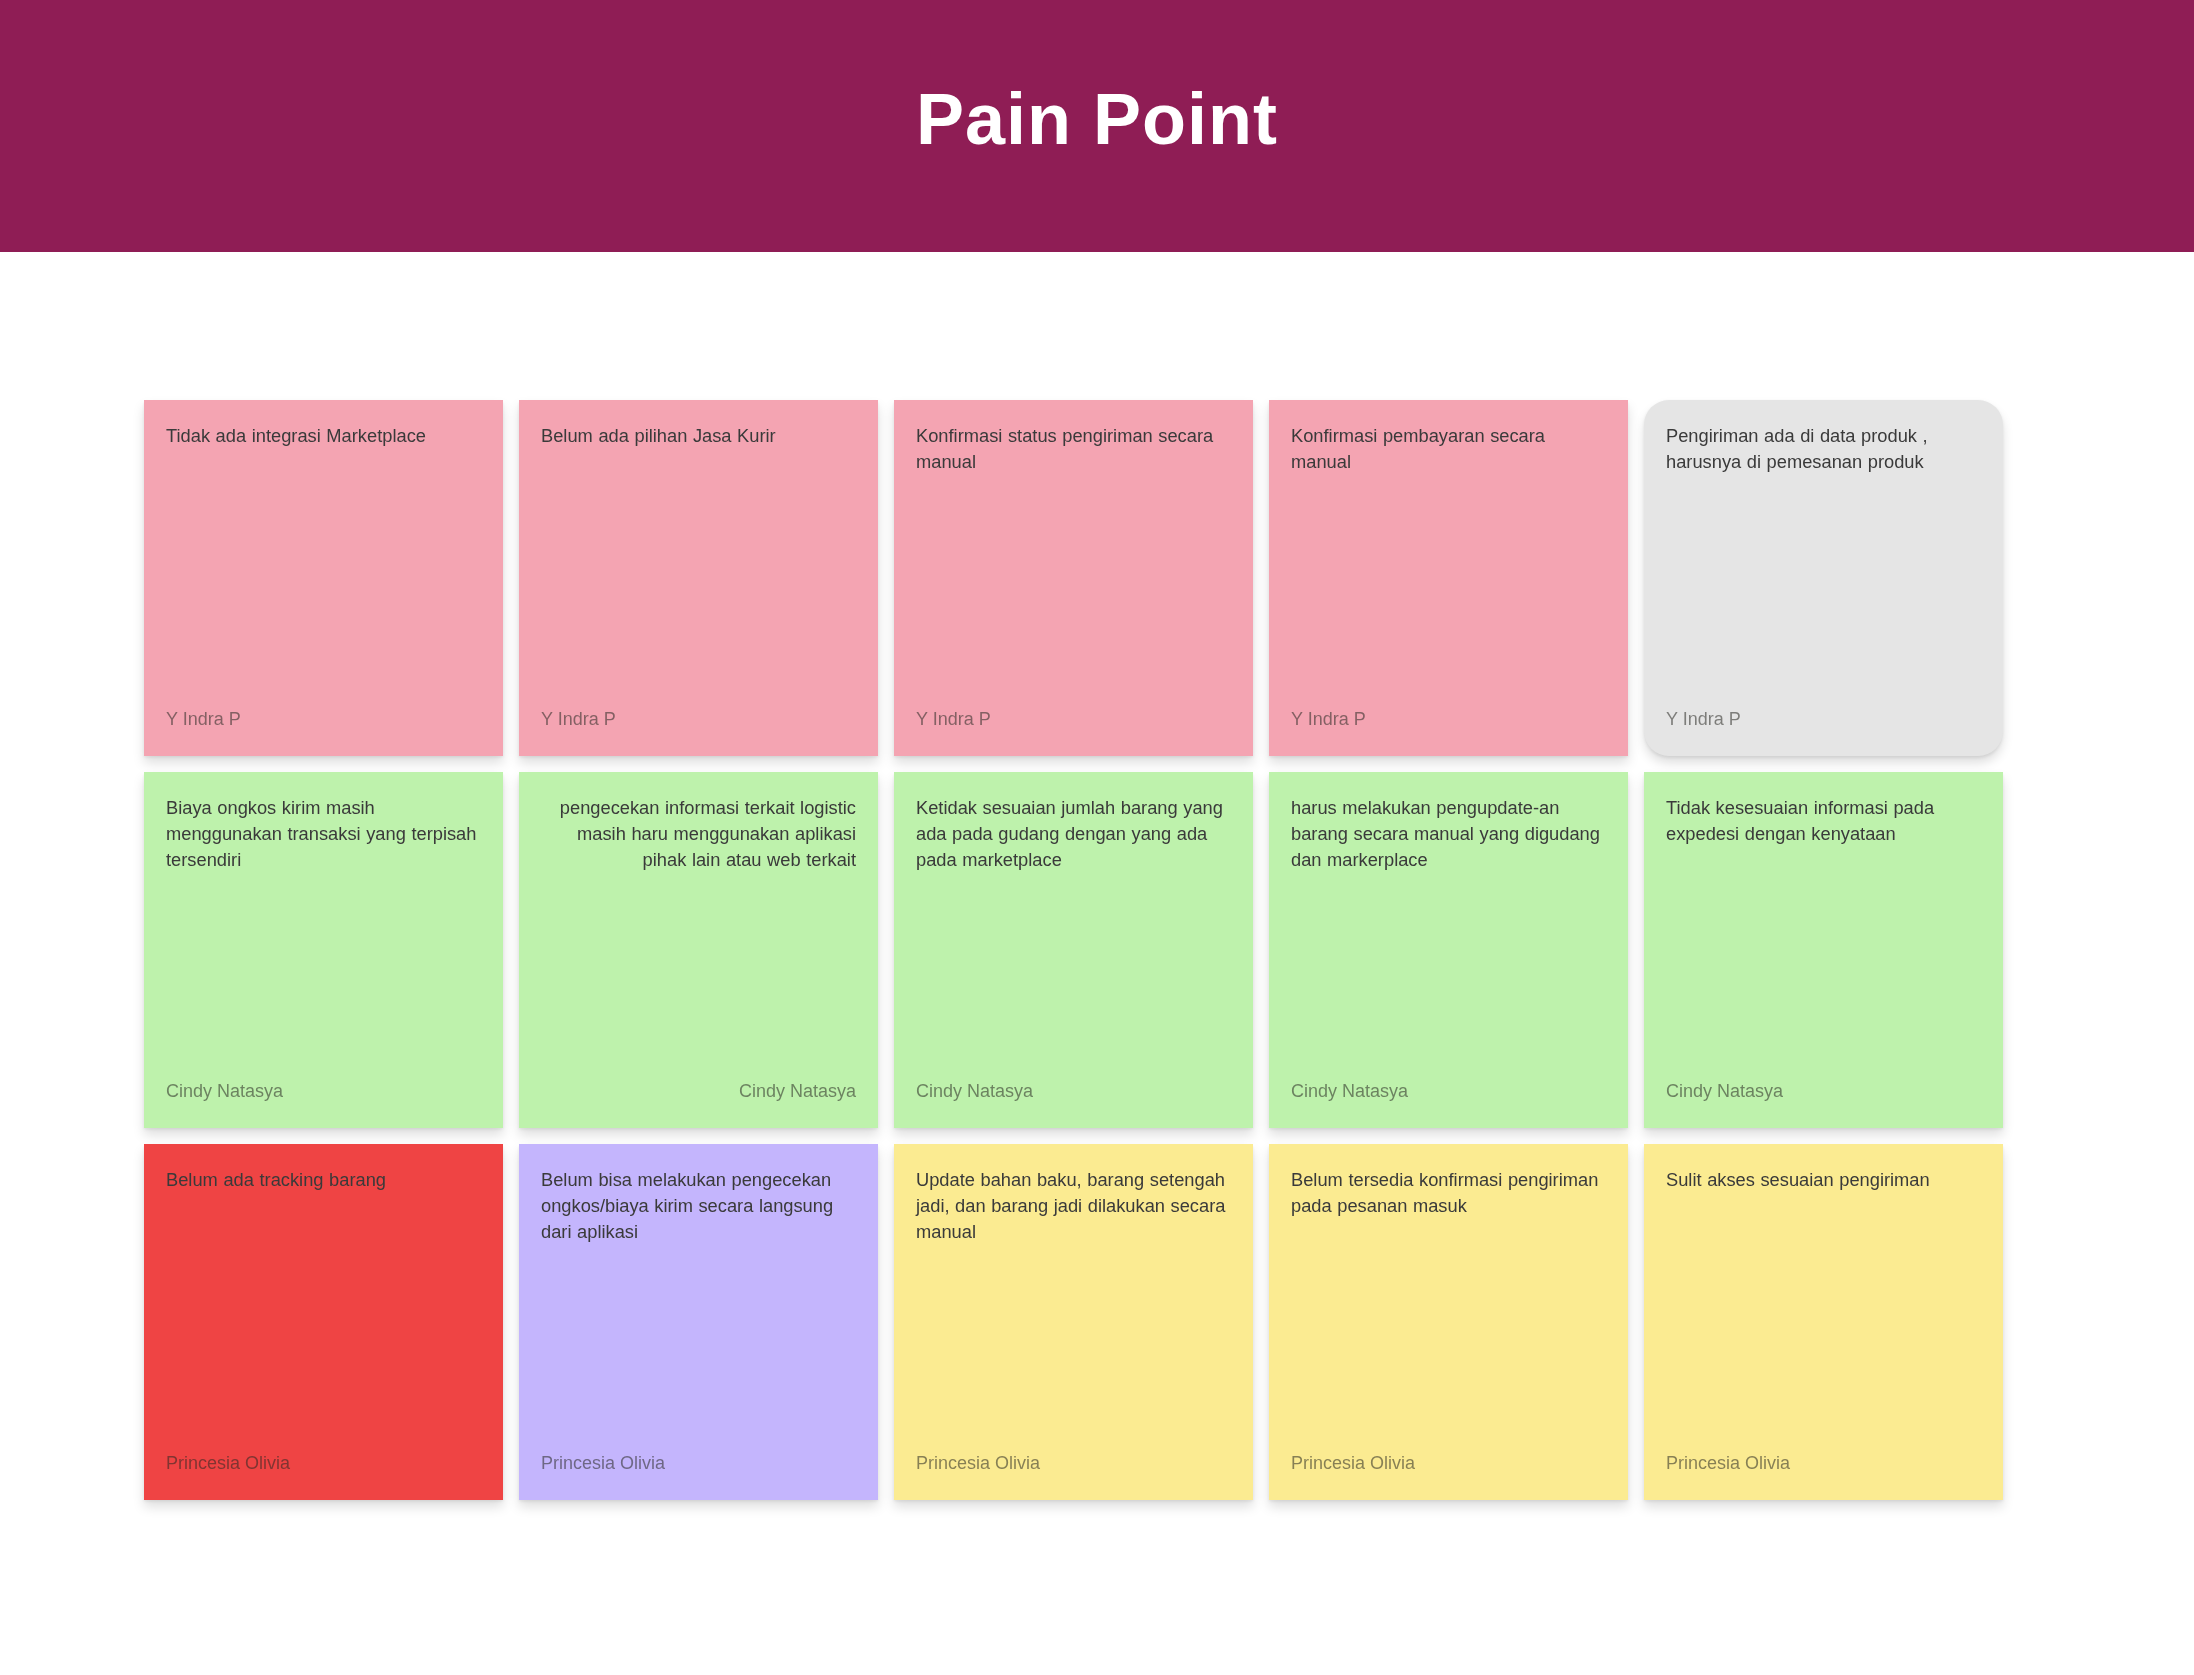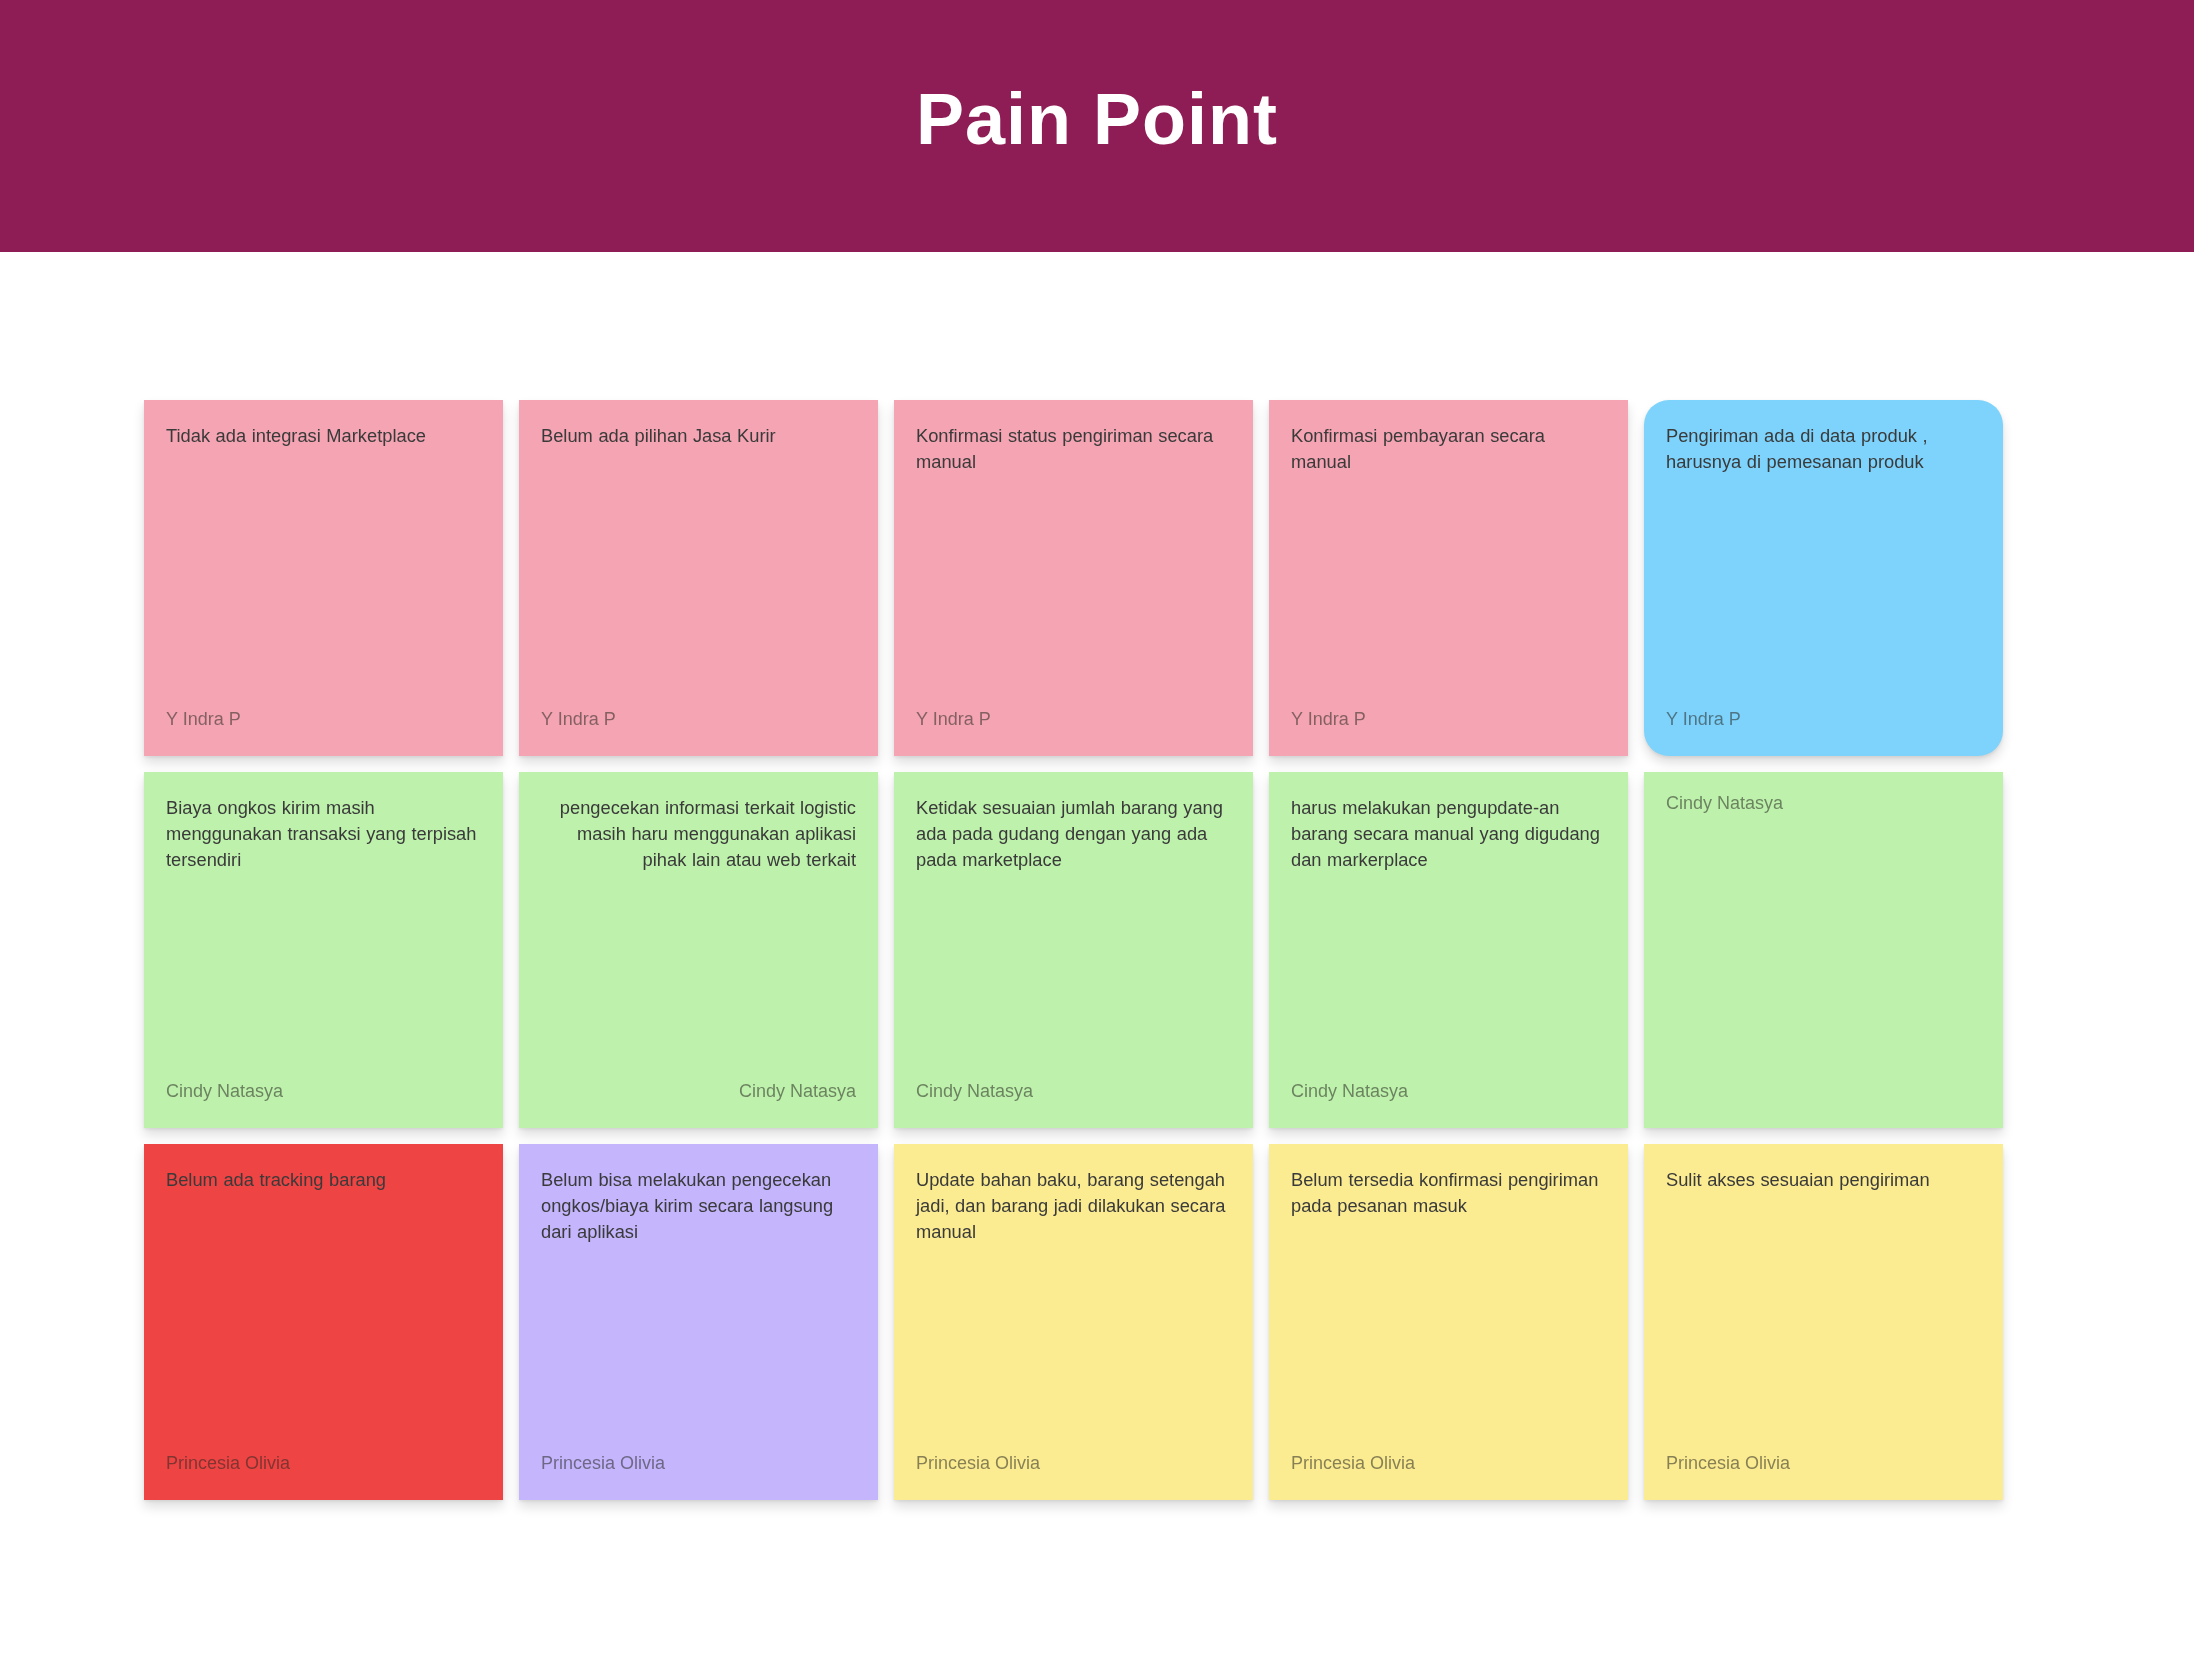--- a/index.html
+++ b/index.html
@@ -72,21 +72,21 @@
     <div class="note-author">Y Indra P</div>
   </div>
   <div class="note" style="background: rgb(244, 164, 178);">
     <div class="note-text">Konfirmasi status pengiriman secara manual</div>
     <div class="note-author">Y Indra P</div>
   </div>
   <div class="note" style="background: rgb(244, 164, 178);">
     <div class="note-text">Konfirmasi pembayaran secara manual</div>
     <div class="note-author">Y Indra P</div>
   </div>
-  <div class="note" style="background: #7dd3fc; border-radius: 25px;">
+  <div class="note" style="background: #e5e5e5; border-radius: 25px;">
     <div class="note-text">Pengiriman ada di data produk , harusnya di pemesanan produk</div>
     <div class="note-author">Y Indra P</div>
   </div>
 
   <div class="note" style="background: rgb(190, 242, 172);">
     <div class="note-text">Biaya ongkos kirim masih menggunakan transaksi yang terpisah tersendiri</div>
     <div class="note-author">Cindy Natasya</div>
   </div>
   <div class="note" style="background: rgb(190, 242, 172); text-align: right;">
     <div class="note-text">pengecekan informasi terkait logistic masih haru menggunakan aplikasi pihak lain atau web terkait</div>
@@ -94,20 +94,21 @@
   </div>
   <div class="note" style="background: rgb(190, 242, 172);">
     <div class="note-text">Ketidak sesuaian jumlah barang yang ada pada gudang dengan yang ada pada marketplace</div>
     <div class="note-author">Cindy Natasya</div>
   </div>
   <div class="note" style="background: rgb(190, 242, 172);">
     <div class="note-text">harus melakukan pengupdate-an barang secara manual yang digudang dan markerplace</div>
     <div class="note-author">Cindy Natasya</div>
   </div>
   <div class="note" style="background: rgb(190, 242, 172);">
+    <div class="note-text">Tidak kesesuaian informasi pada expedesi dengan kenyataan</div>
     <div class="note-author">Cindy Natasya</div>
   </div>
 
   <div class="note" style="background: #ef4444;">
     <div class="note-text">Belum ada tracking barang</div>
     <div class="note-author">Princesia Olivia</div>
   </div>
   <div class="note" style="background: #c4b5fd;">
     <div class="note-text">Belum bisa melakukan pengecekan ongkos/biaya kirim secara langsung dari aplikasi</div>
     <div class="note-author">Princesia Olivia</div>

